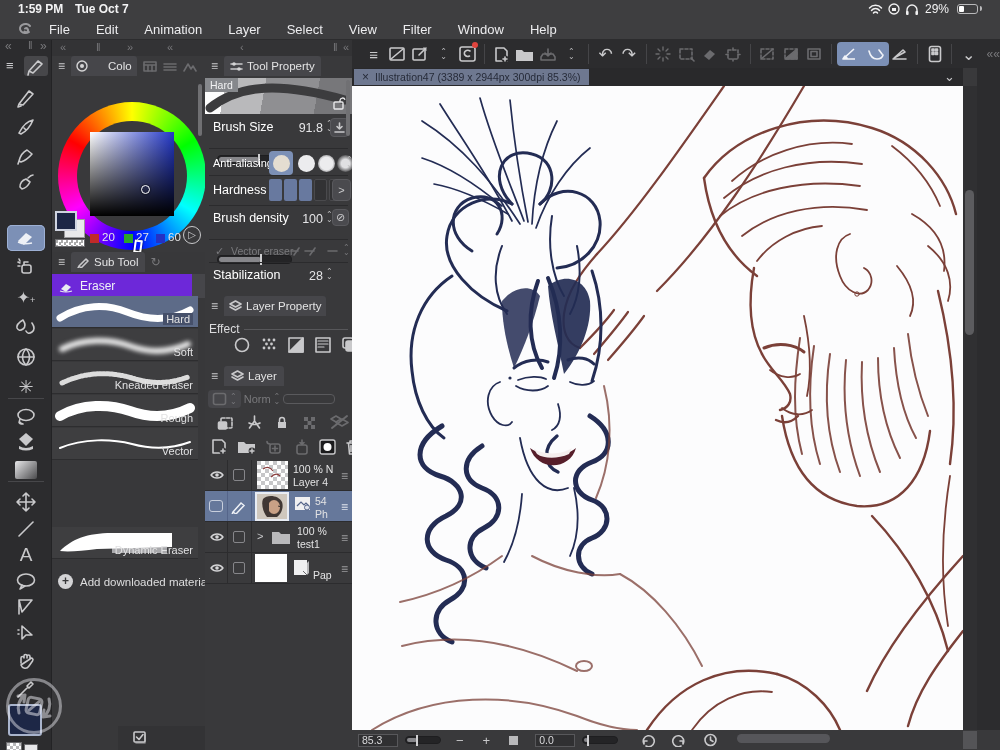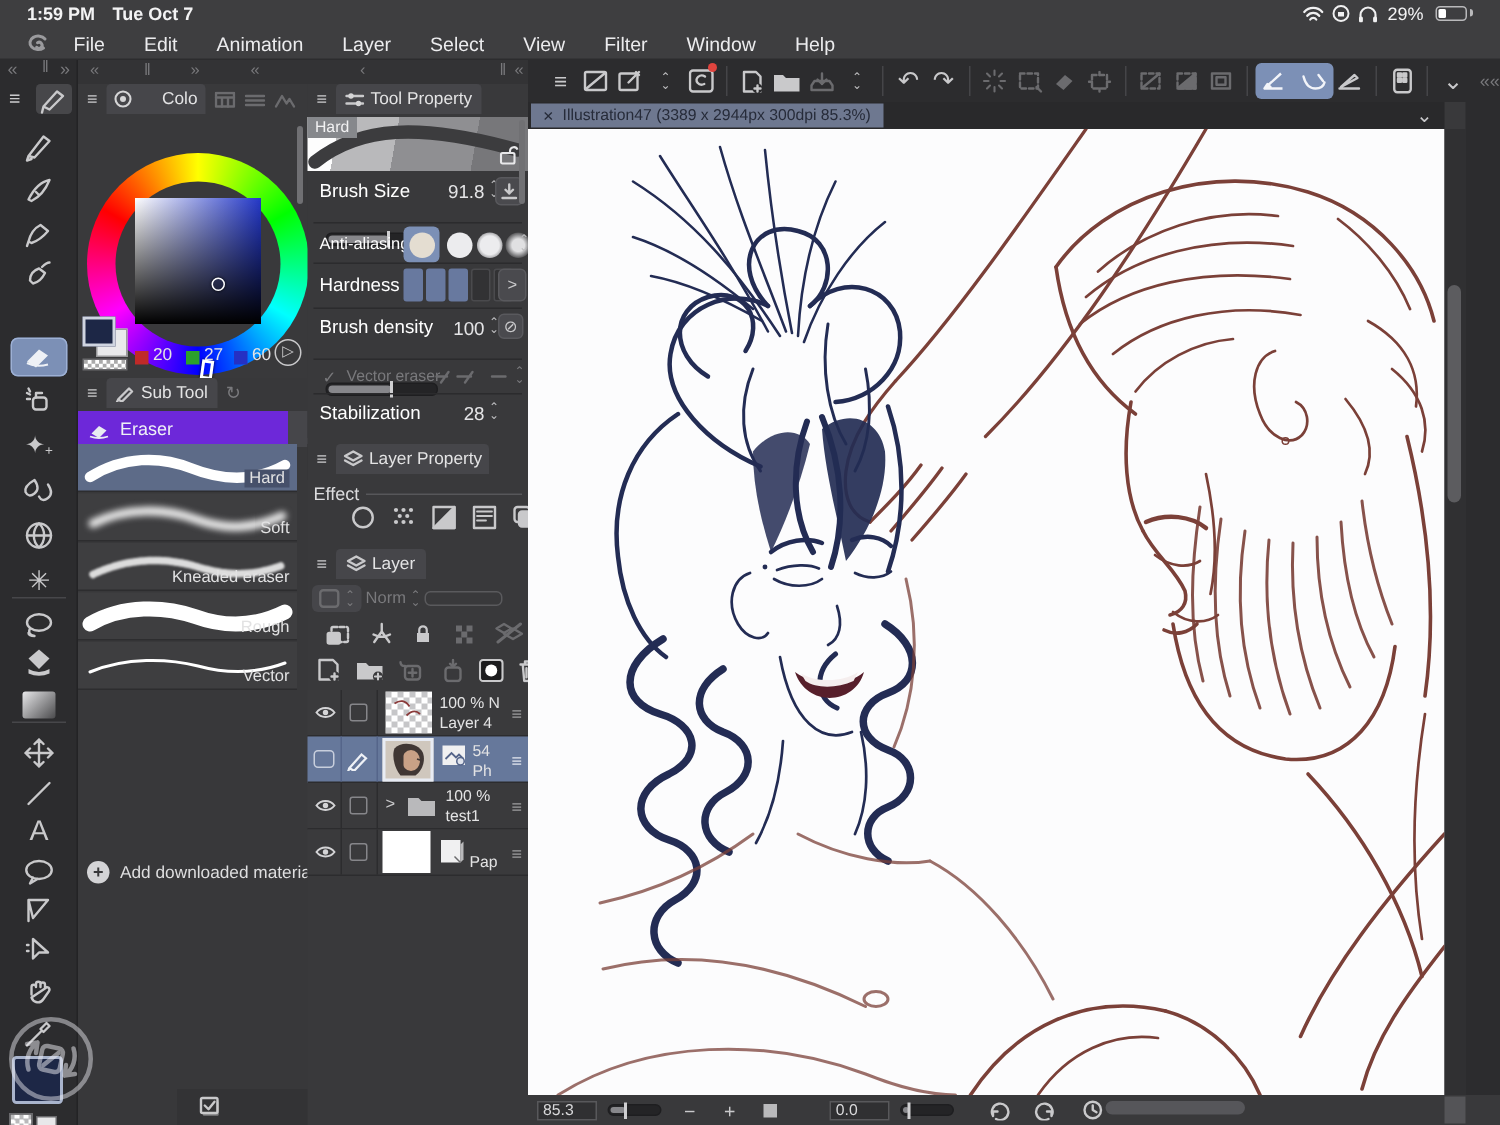--- a/index.html
+++ b/index.html
@@ -473,20 +473,27 @@
         <path d="M8,21 C30,8 58,9 78,16 C100,24 120,22 138,13" stroke="#fff" fill="none" stroke-width="10" stroke-linecap="round"></path>
       </svg>
     <span class="st-label">Rough</span>
   </div>
   <div class="st-item" style="top:428px">
     <svg width="146" height="32">
         <path d="M8,20 C32,10 60,11 80,16 C102,22 122,20 138,14" stroke="#fff" fill="none" stroke-width="2" stroke-linecap="round"></path>
       </svg>
     <span class="st-label">Vector</span>
   </div>
+  <div class="st-item" style="top:527px">
+    <svg width="146" height="32">
+        <path d="M60,20 h55 v6 h-55 z" fill="#a8a8ab"></path>
+        <path d="M8,24 C20,12 35,6 60,6 L120,6 L120,20 L45,22 C30,24 16,25 8,24 Z" fill="#fff"></path>
+      </svg>
+    <span class="st-label">Dynamic Eraser</span>
+  </div>
   <div class="abs flex" style="left:58px;top:574px;gap:7px">
     <span style="width:15px;height:15px;border-radius:50%;background:#d4d4d6;color:#38383a;font-size:12px;text-align:center;line-height:15px;font-weight:bold">+</span>
     <span style="font-size:11.5px;color:#dededf">Add downloaded materials</span>
   </div>
 
   <div class="abs flex" style="left:118px;top:726px;width:234px;height:24px;background:#333335">
     <svg class="i" width="18" height="16" style="margin-left:14px">
         <rect x="2" y="2" width="11" height="10" rx="1"></rect>
         <path d="M4.5,7 l2.5,2.5 4,-5"></path>
         <path d="M13,5 v8 h-9" opacity=".5"></path>
@@ -971,21 +978,21 @@
 
   <div class="abs" id="bottombar">
     <span class="bb-val">85.3</span>
     <div class="slider" style="width:36px;height:8px">
         <div class="fill" style="width:30%"></div>
         <div class="notch" style="left:30%"></div>
       </div>
     <span class="glyph" style="font-size:13px;margin-left:8px">−</span>
     <span class="glyph" style="font-size:13px;margin-left:12px">+</span>
     <span style="width:9px;height:9px;background:#b9b9bb;margin-left:12px"></span>
-    <span class="bb-val" style="margin-left:28px">0.0</span>
+    <span class="bb-val" style="margin-left:10px">0.0</span>
     <div class="slider" style="width:36px;height:8px">
         <div class="fill" style="width:10%"></div>
         <div class="notch" style="left:10%"></div>
       </div>
     <svg class="i" width="15" height="13" style="margin-left:16px">
         <path d="M3,10 a5.5,5.5 0 1 1 2,2 M3,10 v-3 h3"></path>
       </svg>
     <svg class="i" width="15" height="13" style="margin-left:8px;transform:scaleX(-1)">
         <path d="M3,10 a5.5,5.5 0 1 1 2,2 M3,10 v-3 h3"></path>
       </svg>

